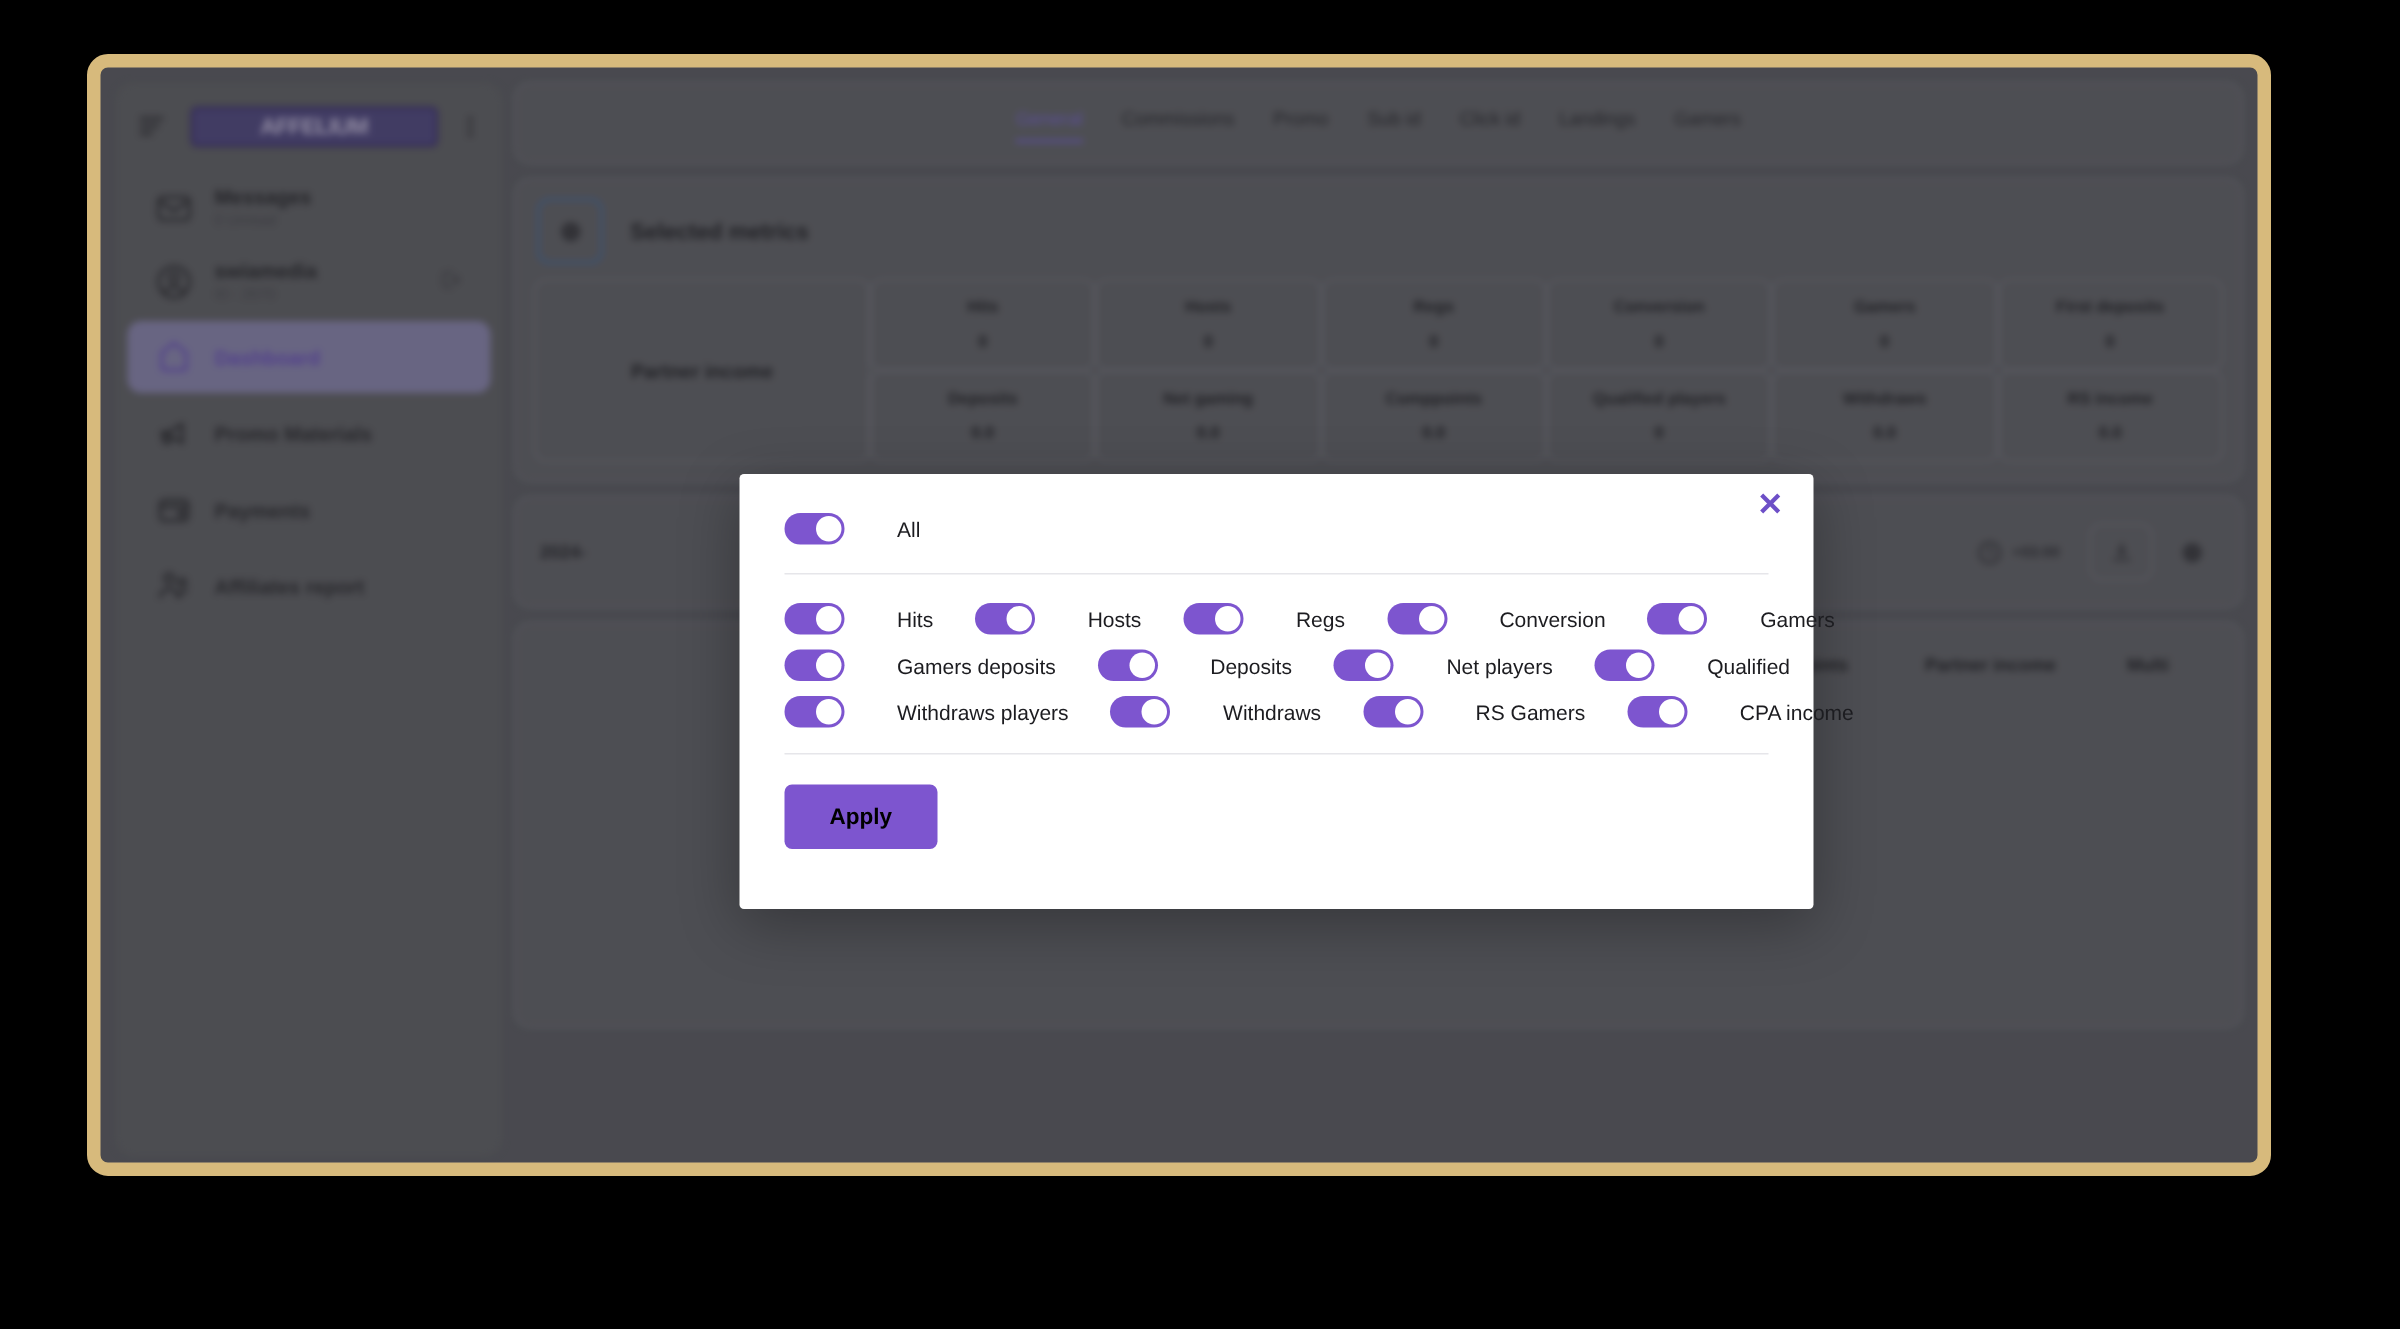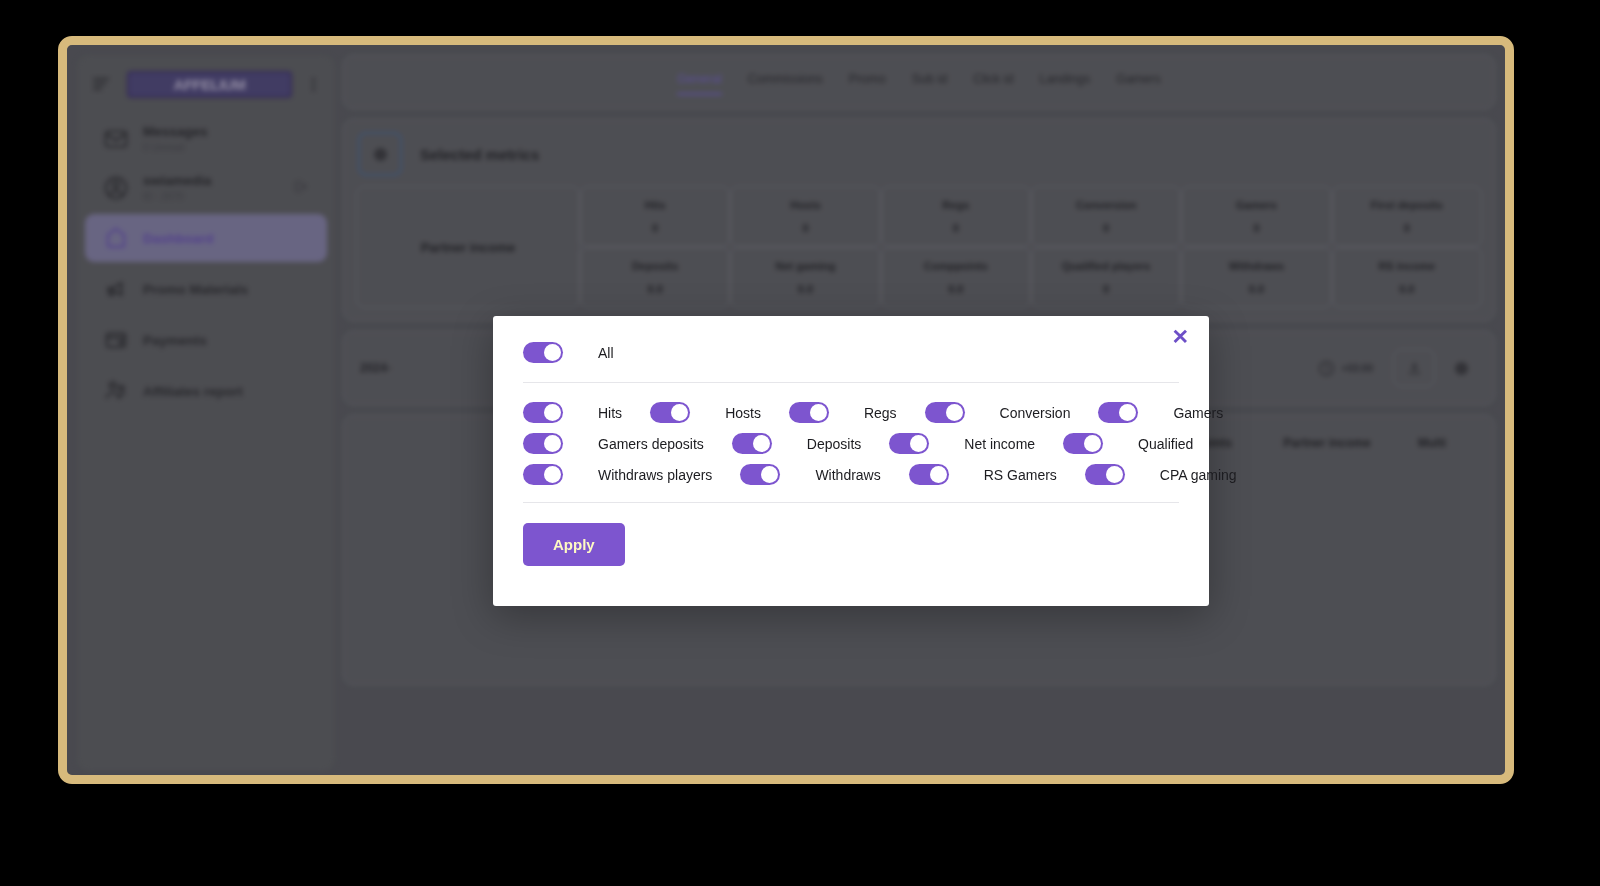--- a/index.html
+++ b/index.html
@@ -222,21 +222,21 @@
     padding: 5px 0;
   }
   .tg-line .tg-item { padding-right: 14px; justify-content: center; }
   .tg-line .sep {
     width: 1px; align-self: stretch; background: #e3e3e8;
     margin-right: 14px;
   }
 
   #apply-btn {
     margin: 20px 0 14px 0;
-    background: #7d55cf; color: #fef9c3;
+    background: #7d55cf; color: #000000;
     border: none; border-radius: 5px;
     padding: 13px 30px;
     font-size: 15px; font-weight: 700;
     font-family: "Liberation Sans", sans-serif;
     cursor: pointer;
   }
 </style>
 </head>
 <body>
 
@@ -508,21 +508,21 @@
             <span class="tg-label">Gamers deposits</span>
           </span>
           <span class="sep"></span>
           <span class="tg-item">
             <span class="toggle"></span>
             <span class="tg-label">Deposits</span>
           </span>
           <span class="sep"></span>
           <span class="tg-item">
             <span class="toggle"></span>
-            <span class="tg-label">Net income</span>
+            <span class="tg-label">Net players</span>
           </span>
           <span class="sep"></span>
           <span class="tg-item">
             <span class="toggle"></span>
             <span class="tg-label">Qualified</span>
           </span>
           <span class="sep"></span>
         </div>
 
         <div class="tg-line">
@@ -536,21 +536,21 @@
             <span class="tg-label">Withdraws</span>
           </span>
           <span class="sep"></span>
           <span class="tg-item">
             <span class="toggle"></span>
             <span class="tg-label">RS Gamers</span>
           </span>
           <span class="sep"></span>
           <span class="tg-item">
             <span class="toggle"></span>
-            <span class="tg-label">CPA gaming</span>
+            <span class="tg-label">CPA income</span>
           </span>
         </div>
       </div>
 
       <div class="hr"></div>
 
       <button id="apply-btn">Apply</button>
     </div>
   </div>
 </div>

